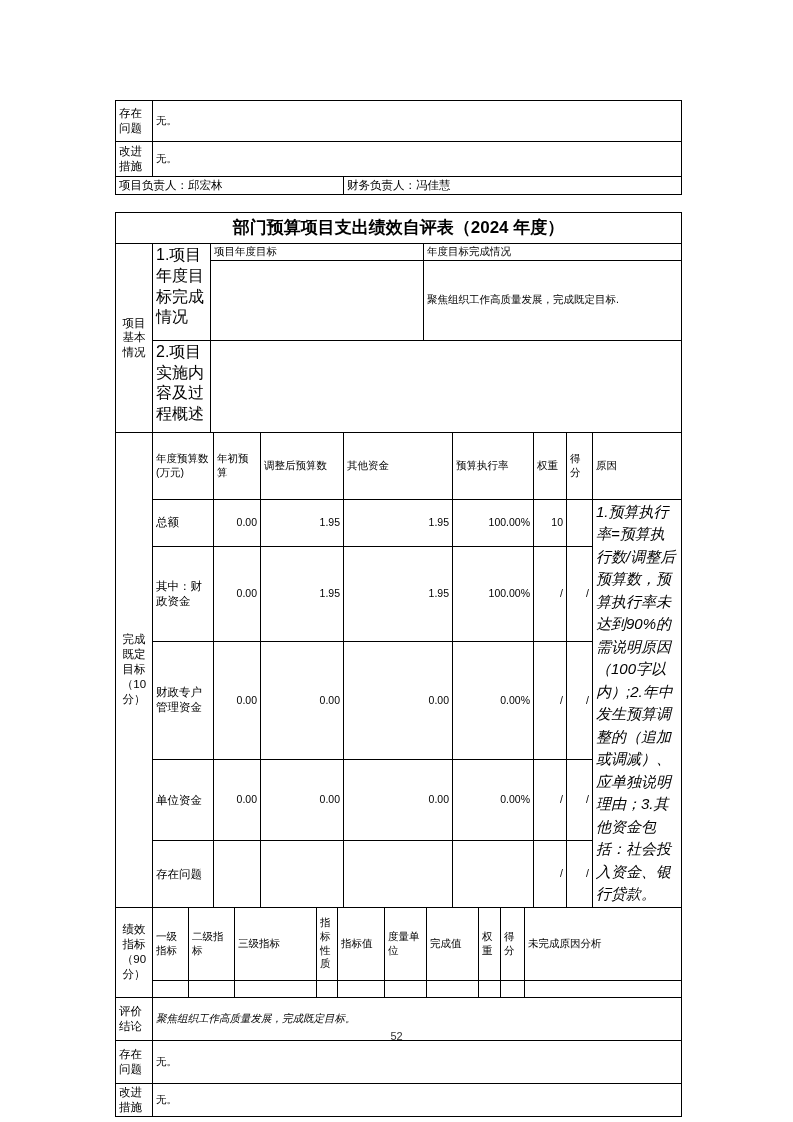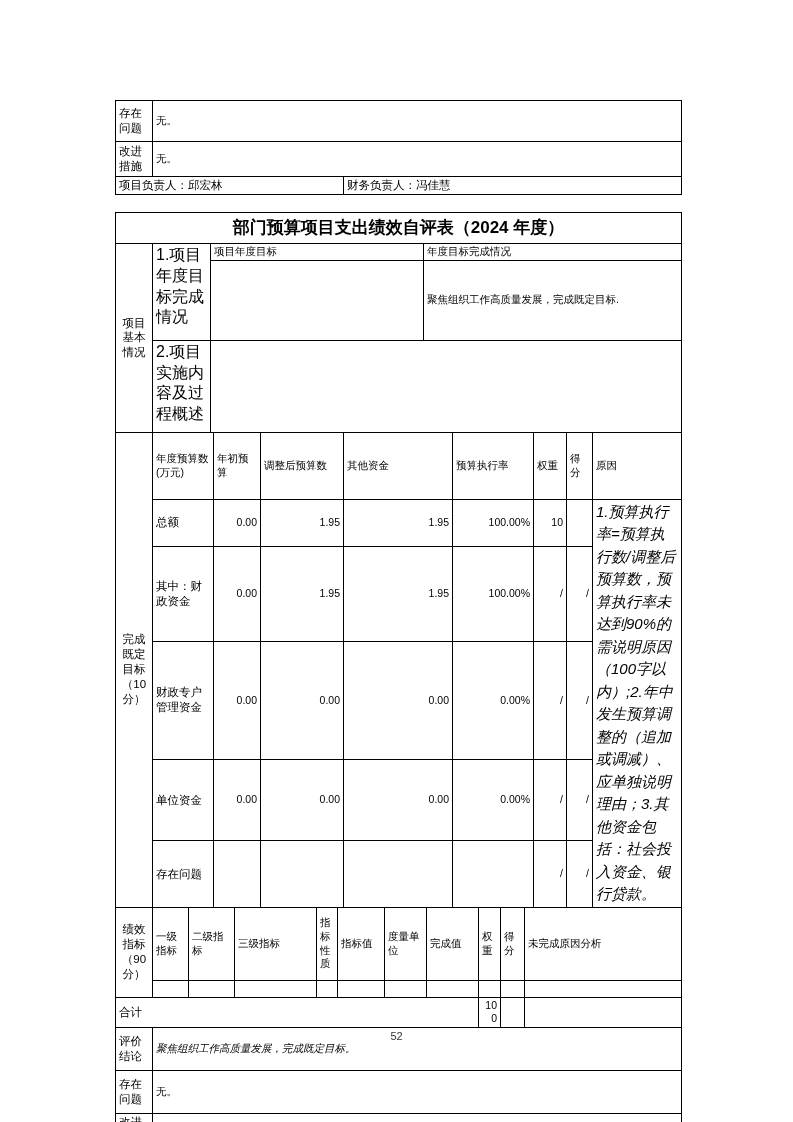--- a/index.html
+++ b/index.html
@@ -207,36 +207,20 @@
       <td></td>
       <td></td>
       <td></td>
       <td></td>
       <td></td>
       <td></td>
     </tr>
   </tbody>
     </table>
 
-  <table class="joined">
-    <colgroup>
-        <col style="width:363px">
-        <col style="width:22px">
-        <col style="width:24px">
-        <col style="width:157px">
-      </colgroup>
-    <tbody>
-        <tr style="height:20px">
-      <td class="c lbl">合计</td>
-      <td class="num">100</td>
-      <td></td>
-      <td></td>
-    </tr>
-  </tbody>
-    </table>
 
   <table class="joined">
     <colgroup>
         <col style="width:37px">
         <col style="width:529px">
       </colgroup>
     <tbody>
         <tr style="height:43px">
       <td class="lbl c">评价结论</td>
       <td class="l italic">聚焦组织工作高质量发展，完成既定目标。</td>

